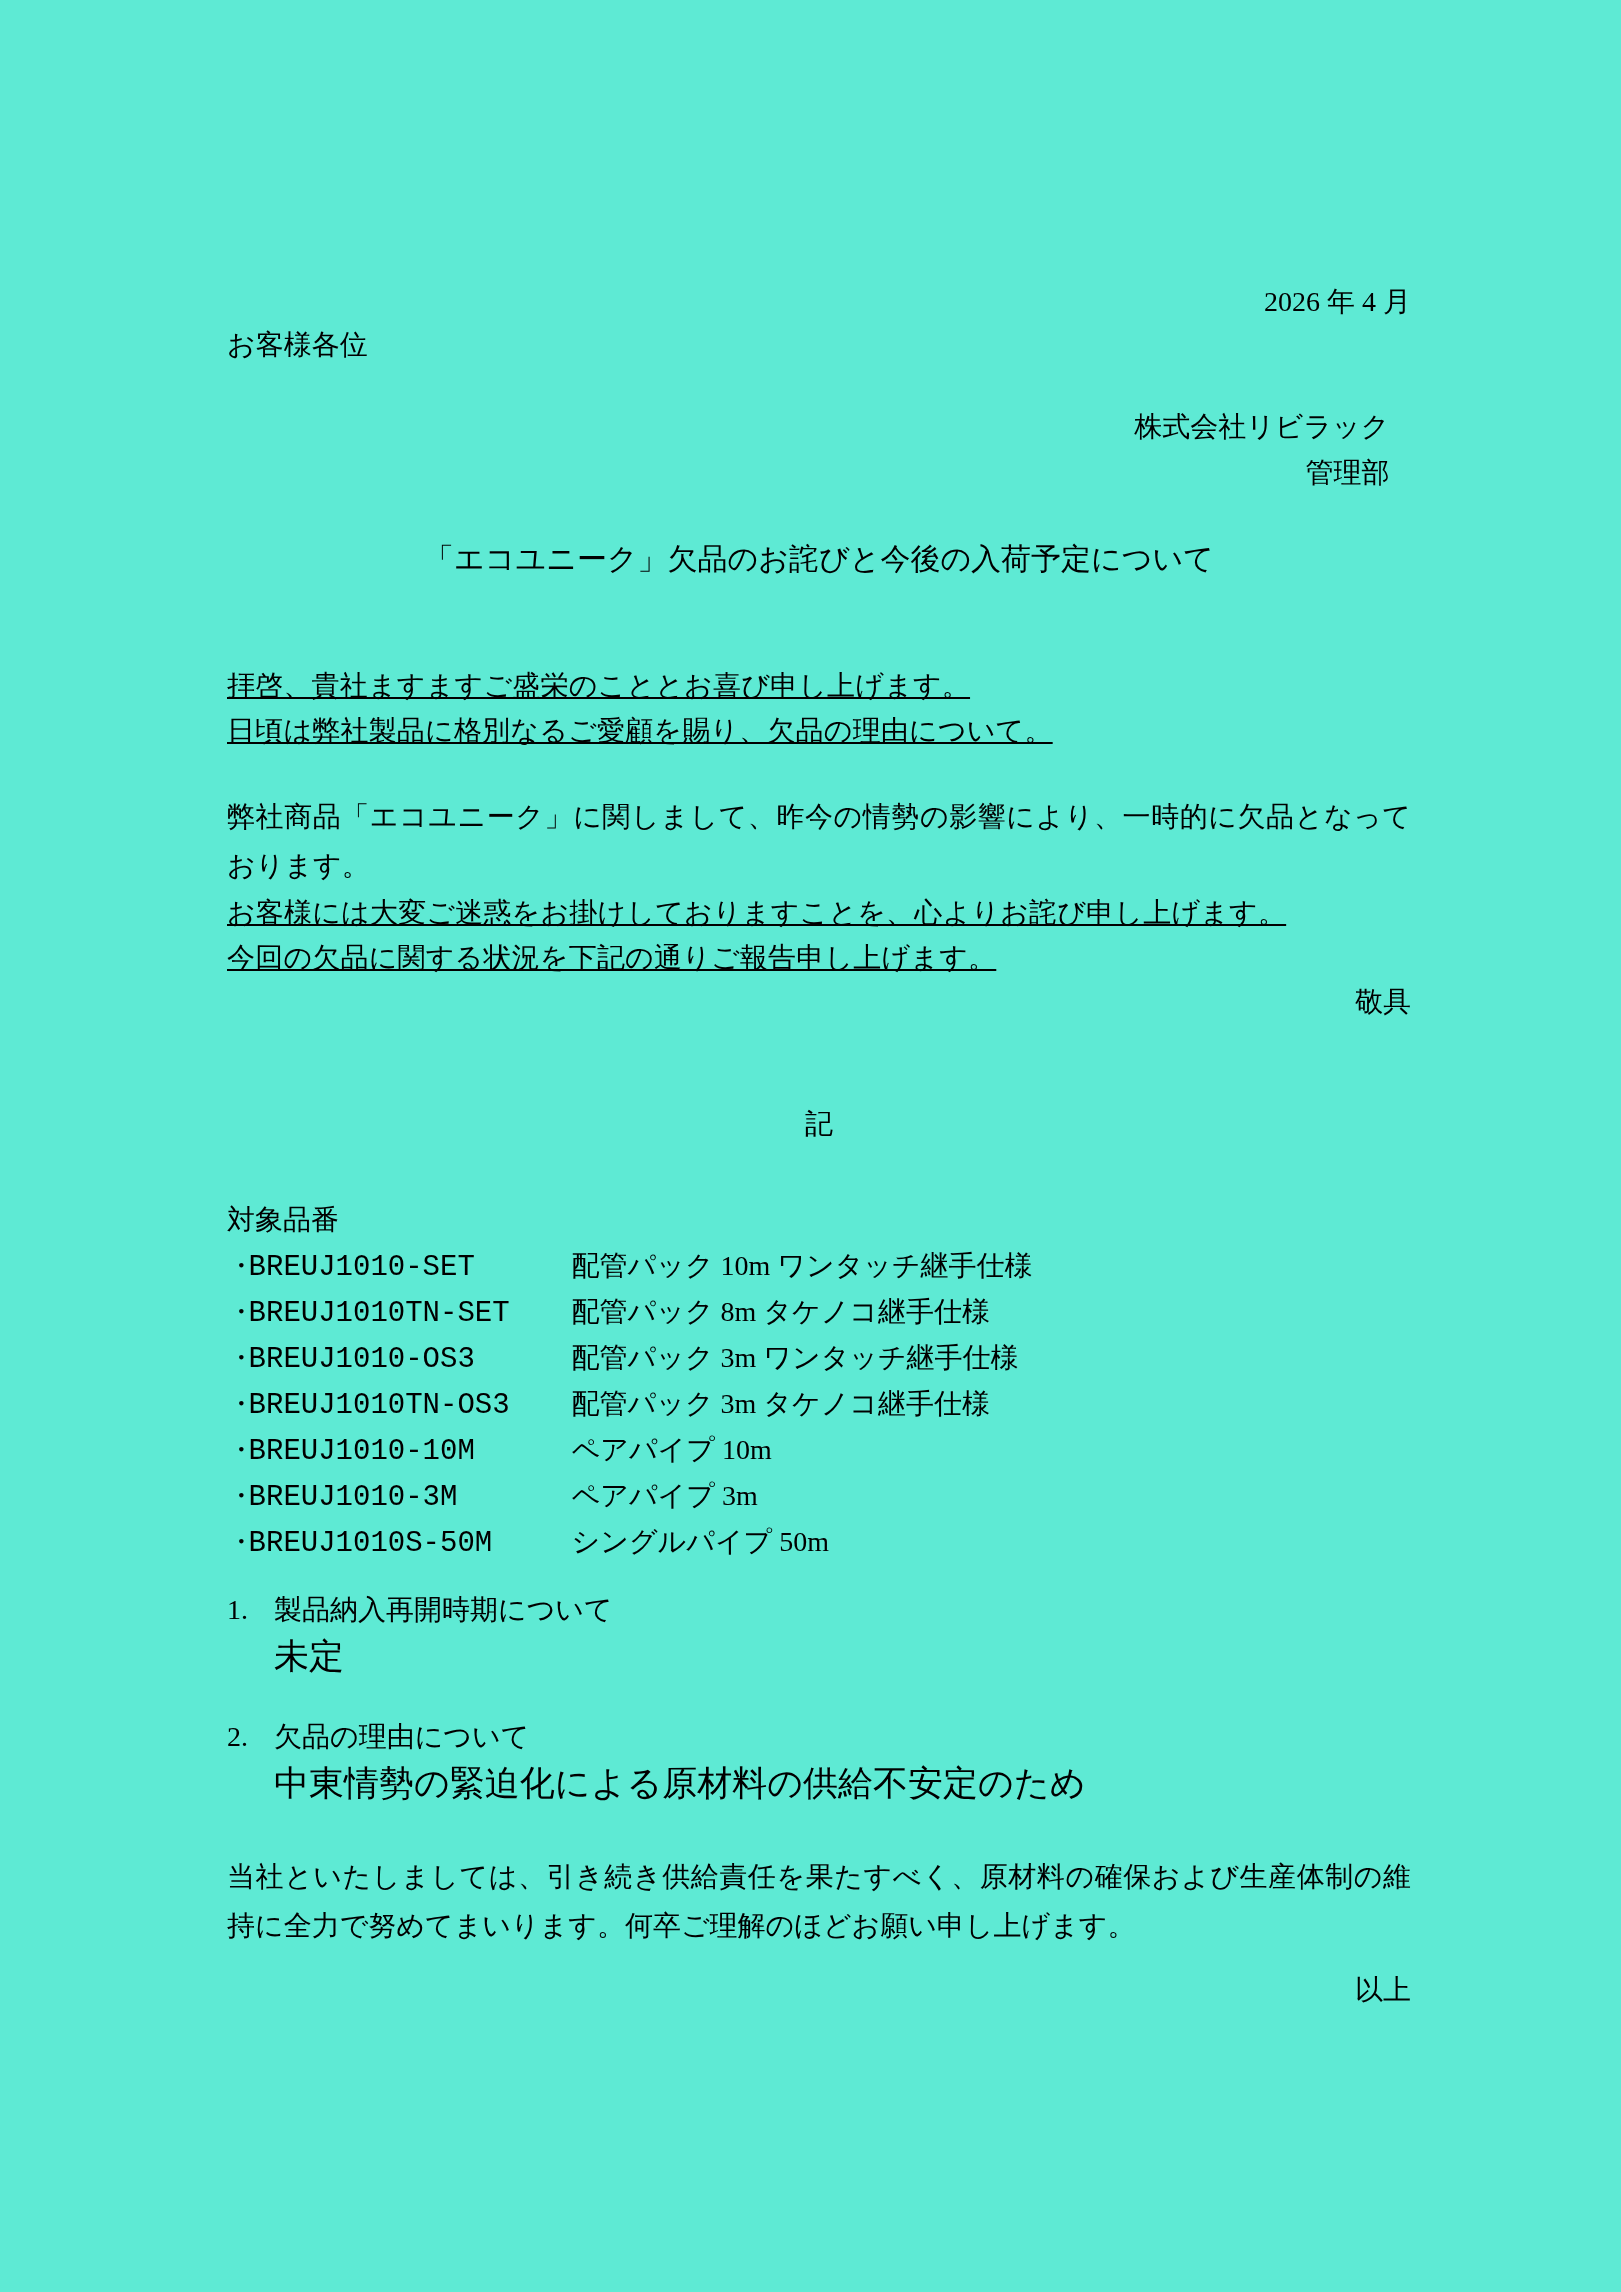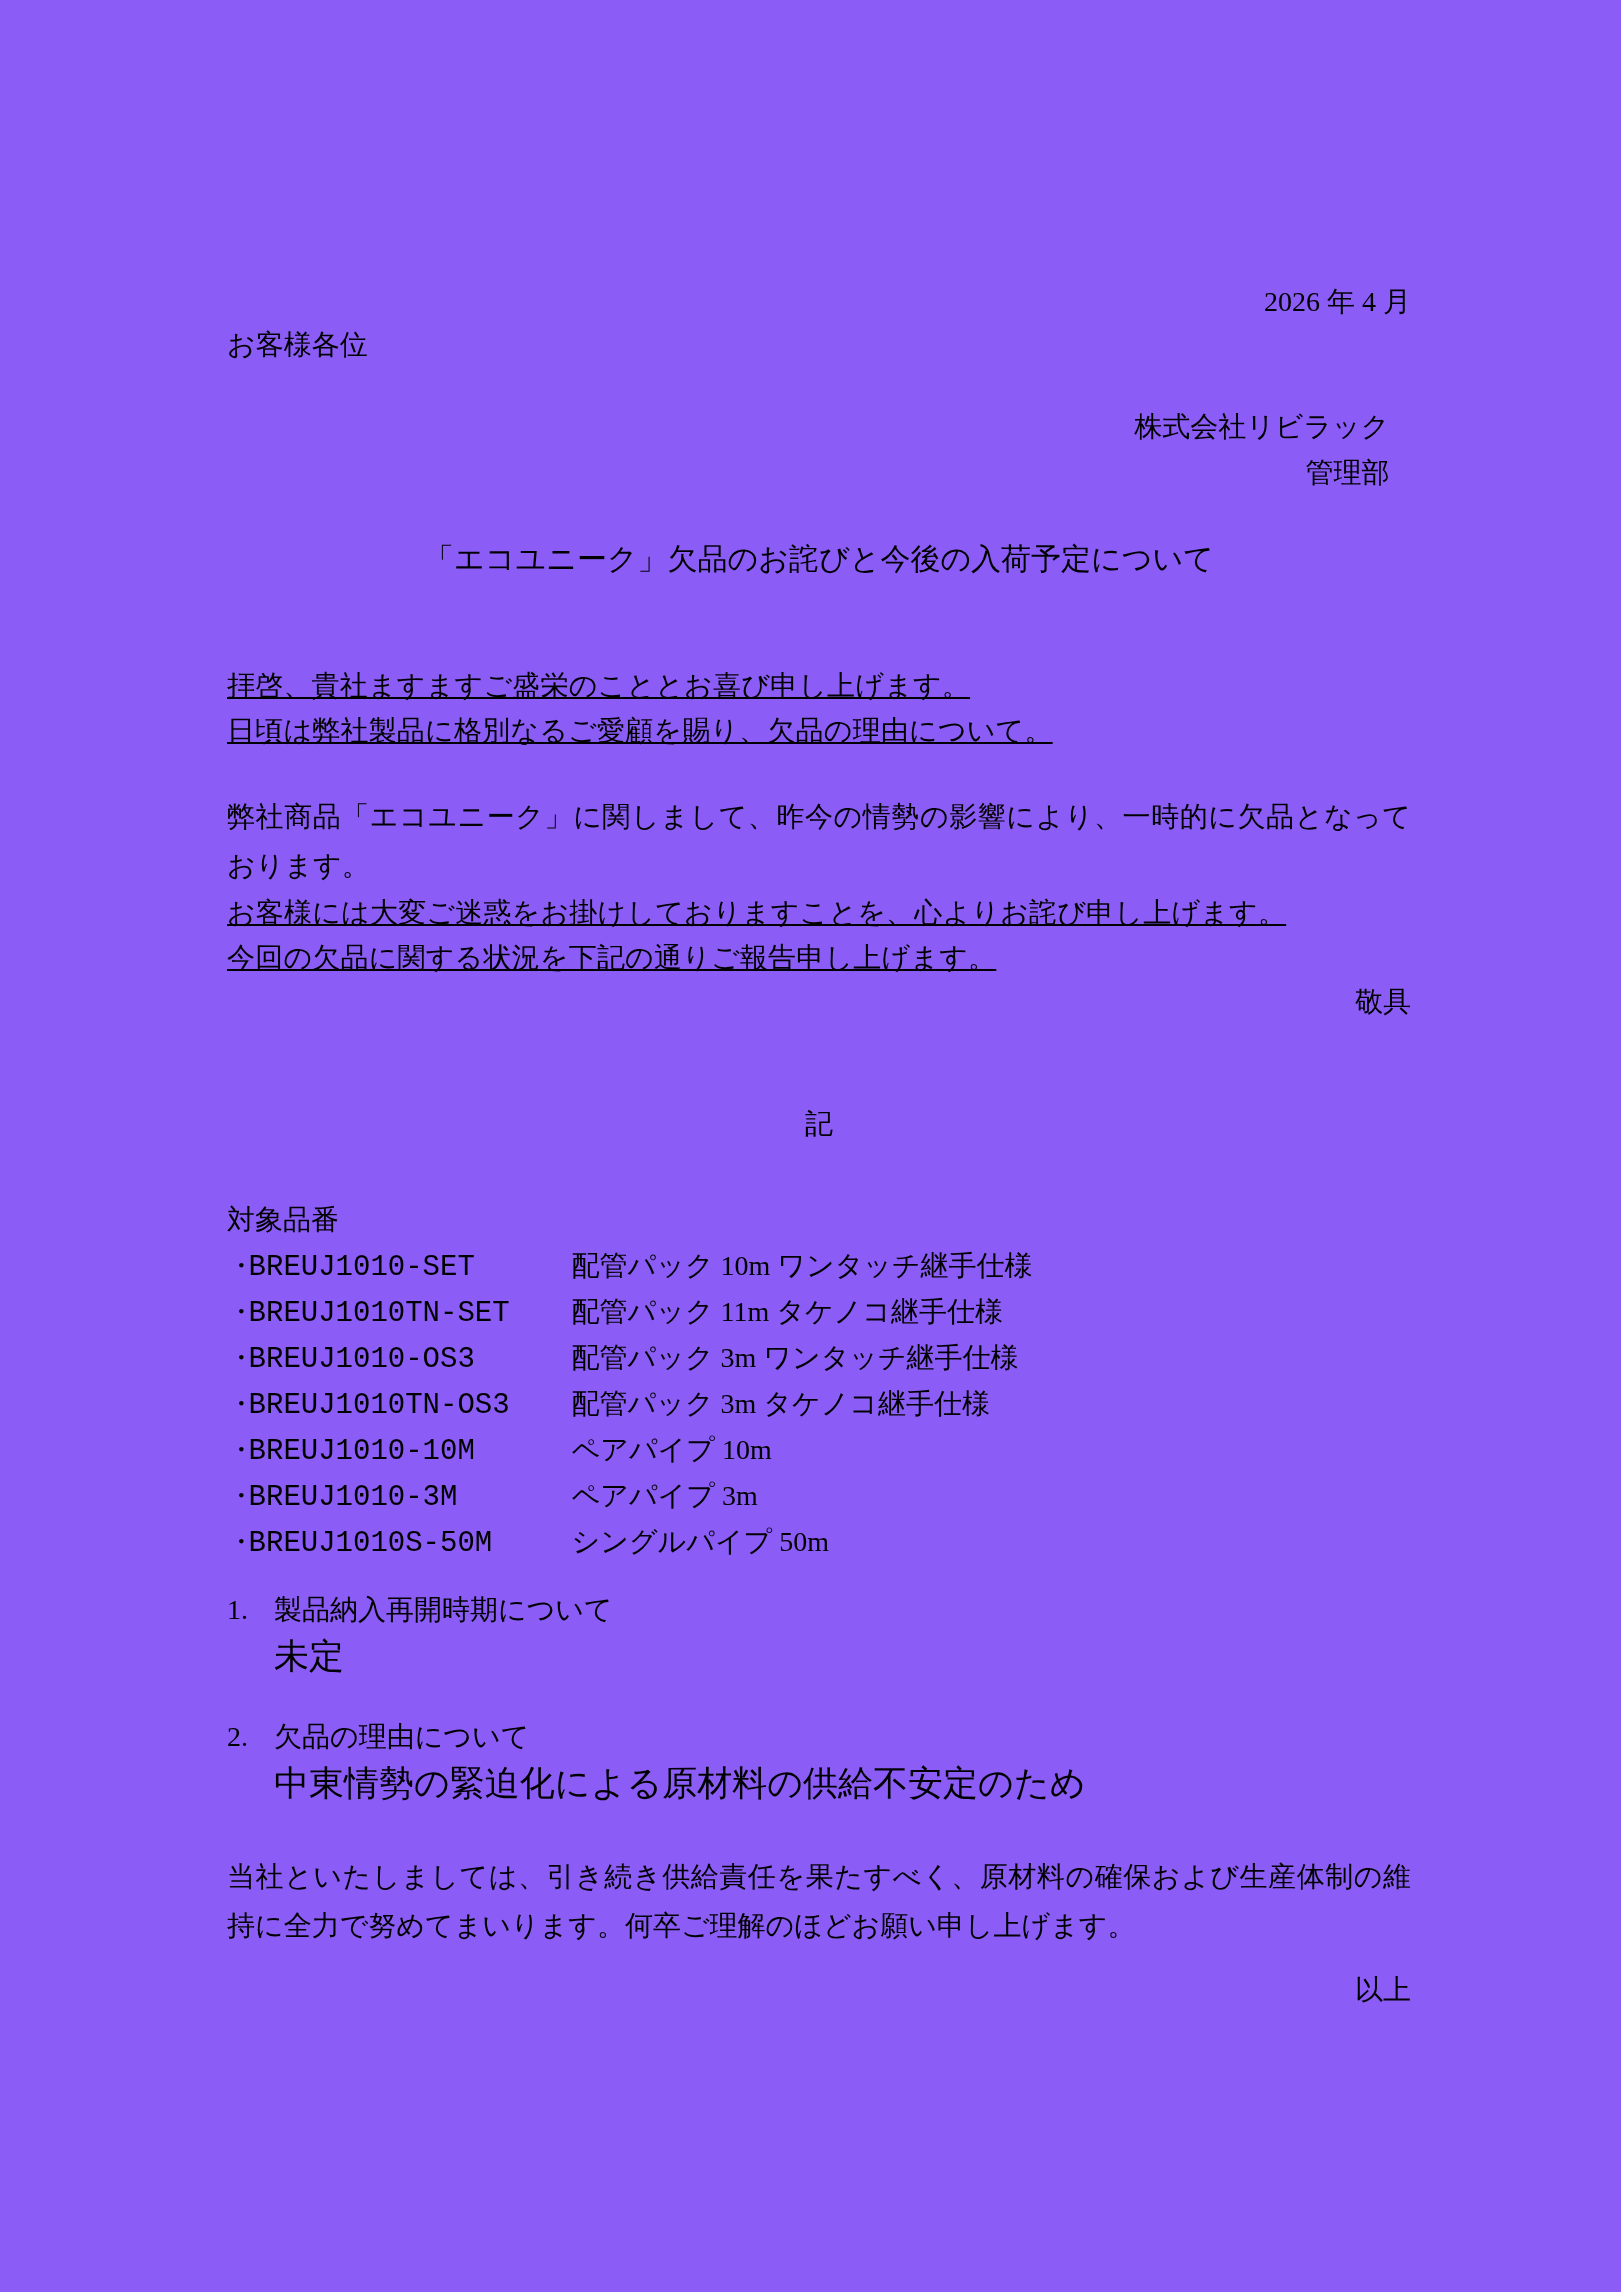--- a/index.html
+++ b/index.html
@@ -9,21 +9,21 @@
     background: #ffffff;
   }
   body {
     font-family: "Liberation Serif", "DejaVu Serif", serif;
     color: #000000;
   }
   .page {
     position: relative;
     width: 1621px;
     height: 2293px;
-    background: #8b5cf6;
+    background: #5eead4;
     margin: 0 auto;
     overflow: hidden;
     box-sizing: border-box;
     padding: 0;
   }
 
   
   .line {
     font-size: 28px;
     line-height: 45px;
@@ -250,21 +250,21 @@
 
     <div class="product-row">
       <span class="bullet">・</span>
       <span class="code">BREUJ1010-SET</span>
       <span class="desc">配管パック 10m ワンタッチ継手仕様</span>
     </div>
 
     <div class="product-row">
       <span class="bullet">・</span>
       <span class="code">BREUJ1010TN-SET</span>
-      <span class="desc">配管パック 11m タケノコ継手仕様</span>
+      <span class="desc">配管パック 8m タケノコ継手仕様</span>
     </div>
 
     <div class="product-row">
       <span class="bullet">・</span>
       <span class="code">BREUJ1010-OS3</span>
       <span class="desc">配管パック 3m ワンタッチ継手仕様</span>
     </div>
 
     <div class="product-row">
       <span class="bullet">・</span>

